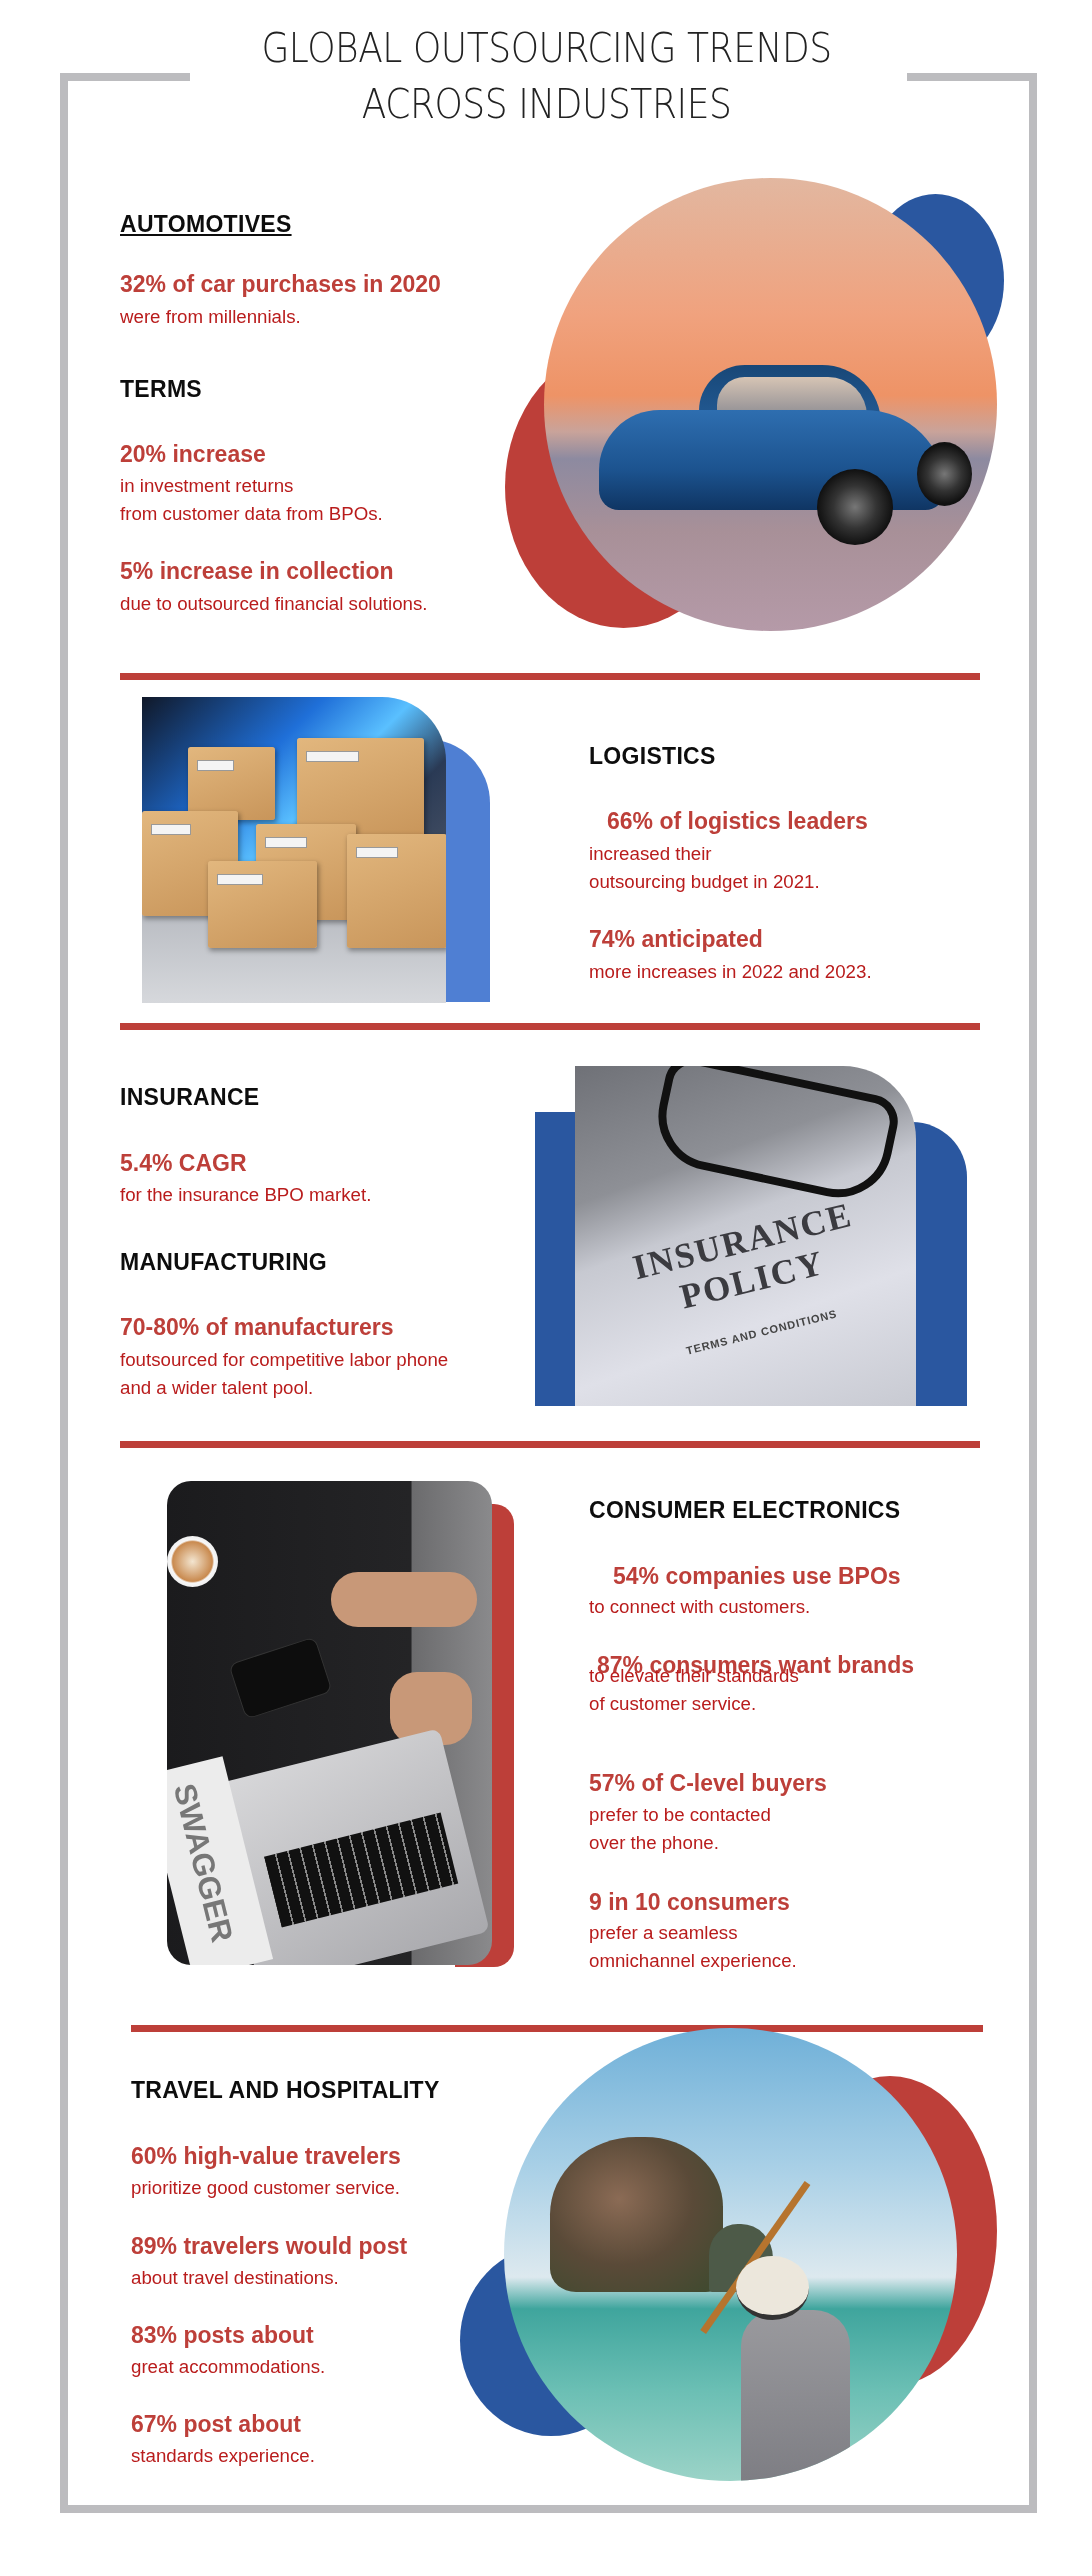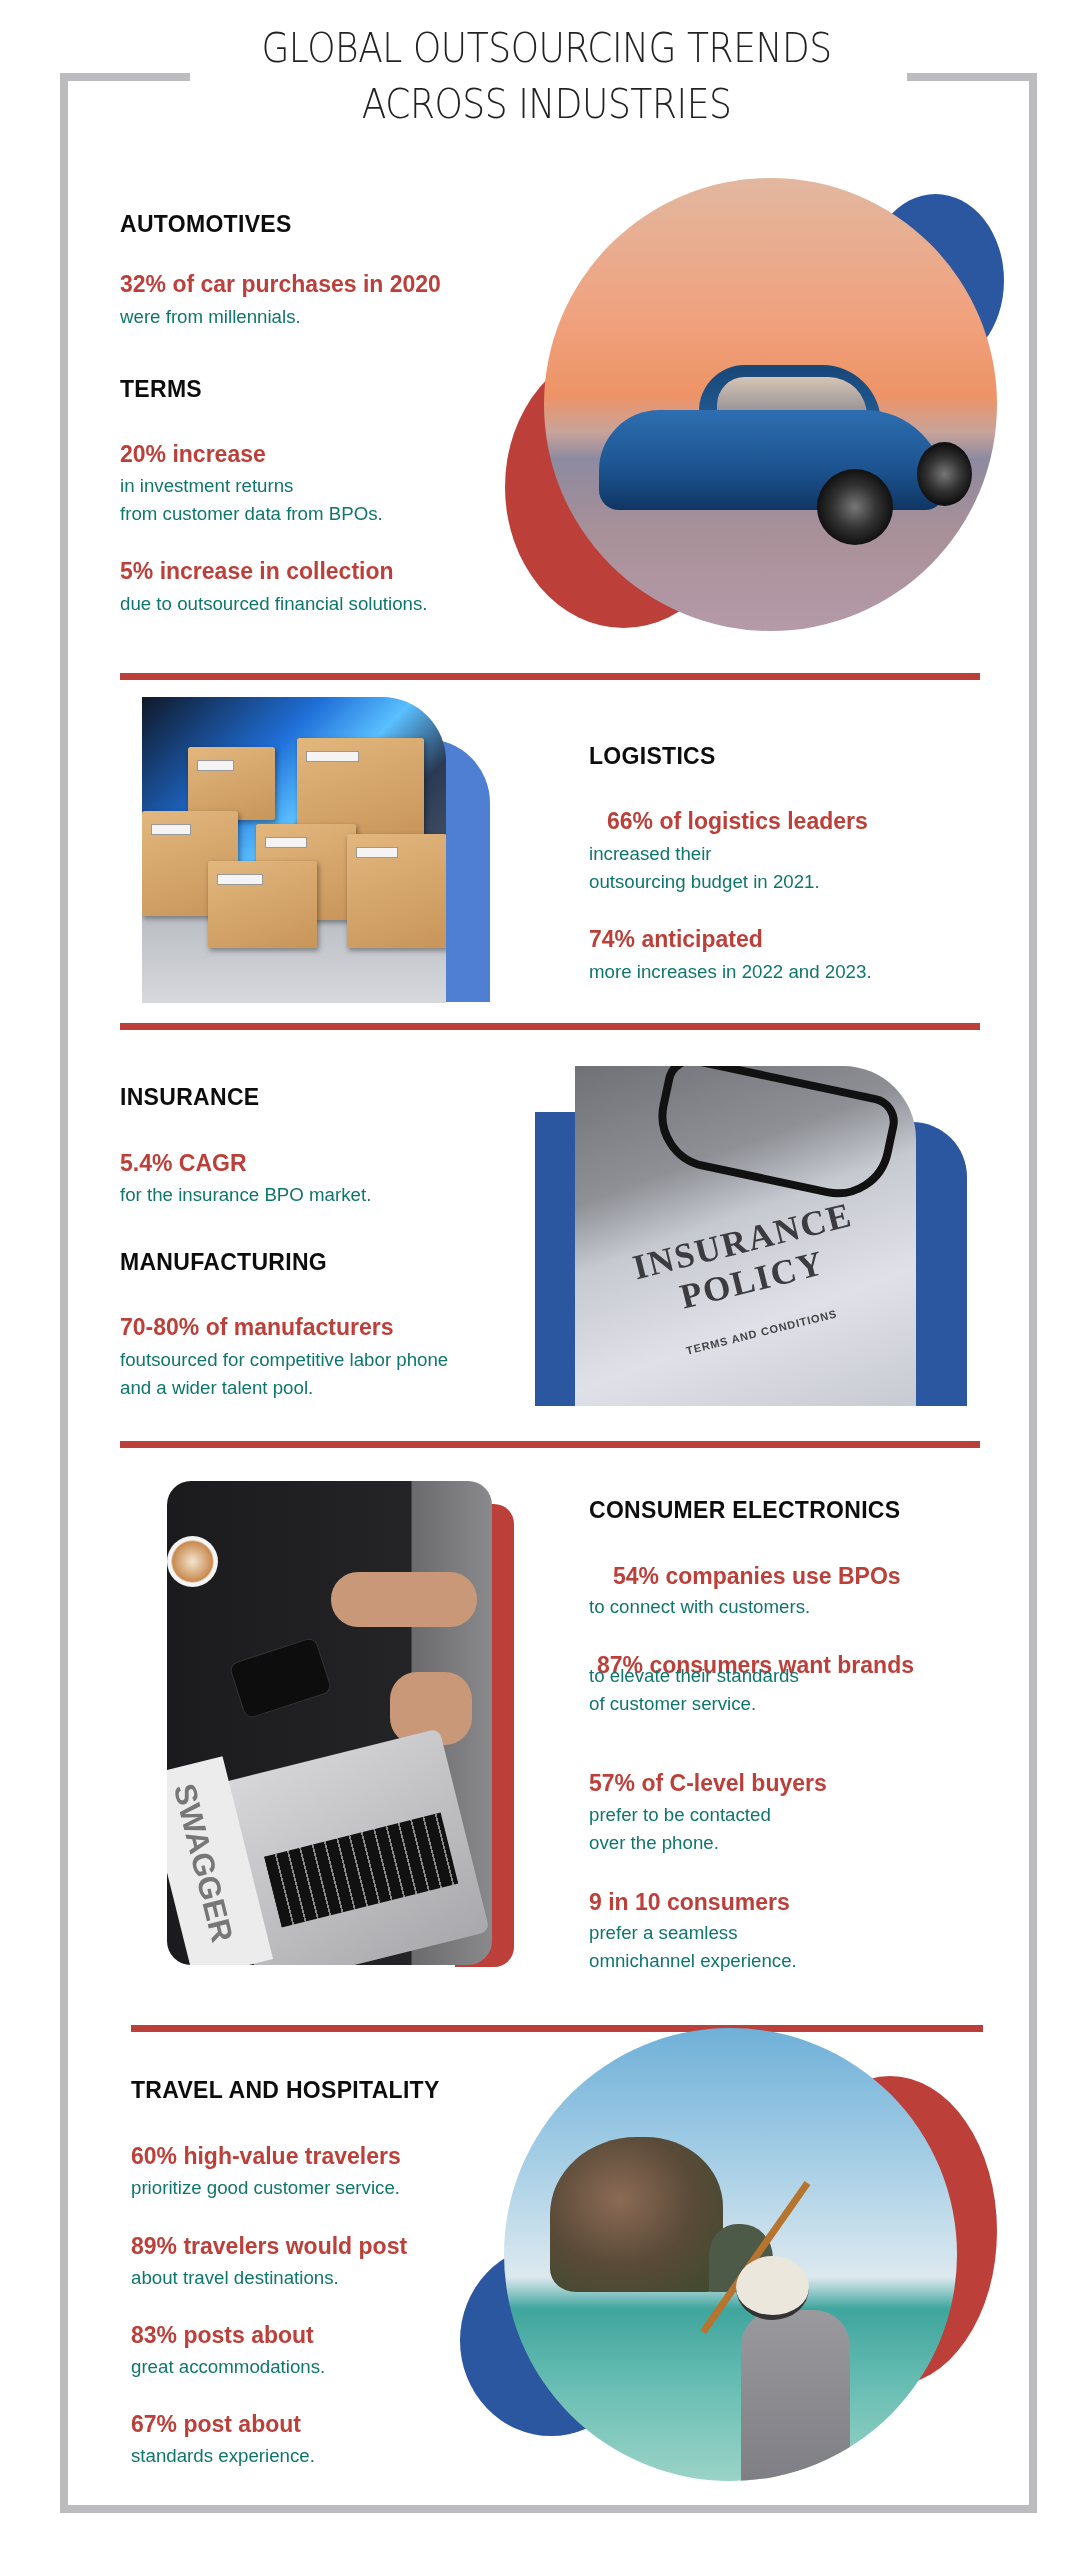--- a/index.html
+++ b/index.html
@@ -22,21 +22,21 @@
     transform: scaleX(0.9);
   }
 
   .divider { position: absolute; height: 7.3px; background: #bd3f39; }
 
   .h { position: absolute; font-family: "Liberation Sans", sans-serif; font-weight: 700;
        font-size: 23px; color: #0d0d0d; letter-spacing: 0.3px; }
   .stat { position: absolute; font-family: "Liberation Sans", sans-serif; font-weight: 700;
           font-size: 23px; color: #bd3f39; }
   .desc { position: absolute; font-family: "Liberation Sans", sans-serif; font-size: 18.7px;
-          line-height: 28px; color: #0f766e; white-space: pre-line; }
+          line-height: 28px; color: #b91c1c; white-space: pre-line; }
 
   .shape { position: absolute; }
   .circle { border-radius: 50%; }
 
   
   .photo { position: absolute; overflow: hidden; }
   .photo-car {
     left: 544px; top: 178px; width: 453px; height: 453px; border-radius: 50%;
     background:
       radial-gradient(ellipse 164px 64px at 55% 62%, #1f5a9a 0%, #1a4f86 55%, rgba(0,0,0,0) 70%),
@@ -156,21 +156,21 @@
 <div class="frame-top-r"></div>
 <div class="frame-left"></div>
 <div class="frame-right"></div>
 <div class="frame-bottom"></div>
 
 <div class="title">
   <div>GLOBAL OUTSOURCING TRENDS</div>
   <div>ACROSS INDUSTRIES</div>
 </div>
 
-<div class="h" style="left:120px; top:211px;">AUTOMOTIVES</div>
+<div class="h" style="left:120px; top:211px;text-decoration:underline;">AUTOMOTIVES</div>
 <div class="stat" style="left:120px; top:271px;">32% of car purchases in 2020</div>
 <div class="desc" style="left:120px; top:303px;">were from millennials.</div>
 
 <div class="h" style="left:120px; top:376px;">TERMS</div>
 <div class="stat" style="left:120px; top:441px;">20% increase</div>
 <div class="desc" style="left:120px; top:472px;">in investment returns
 from customer data from BPOs.</div>
 <div class="stat" style="left:120px; top:558px;">5% increase in collection</div>
 <div class="desc" style="left:120px; top:590px;">due to outsourced financial solutions.</div>
 

